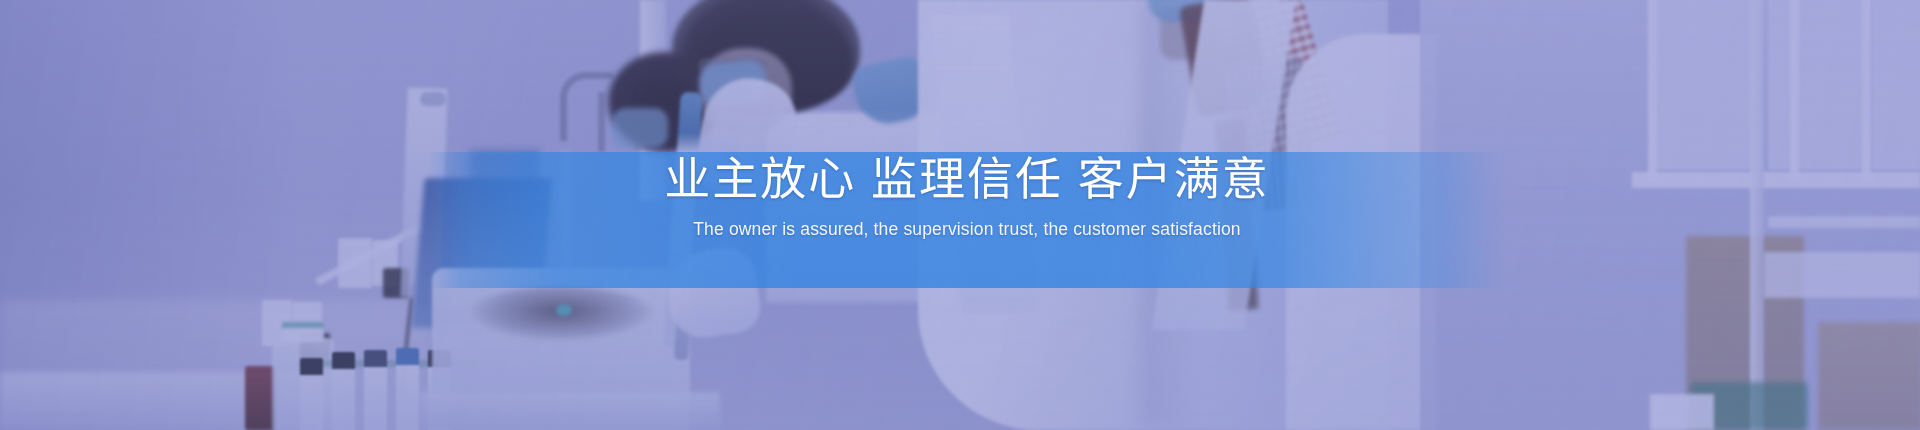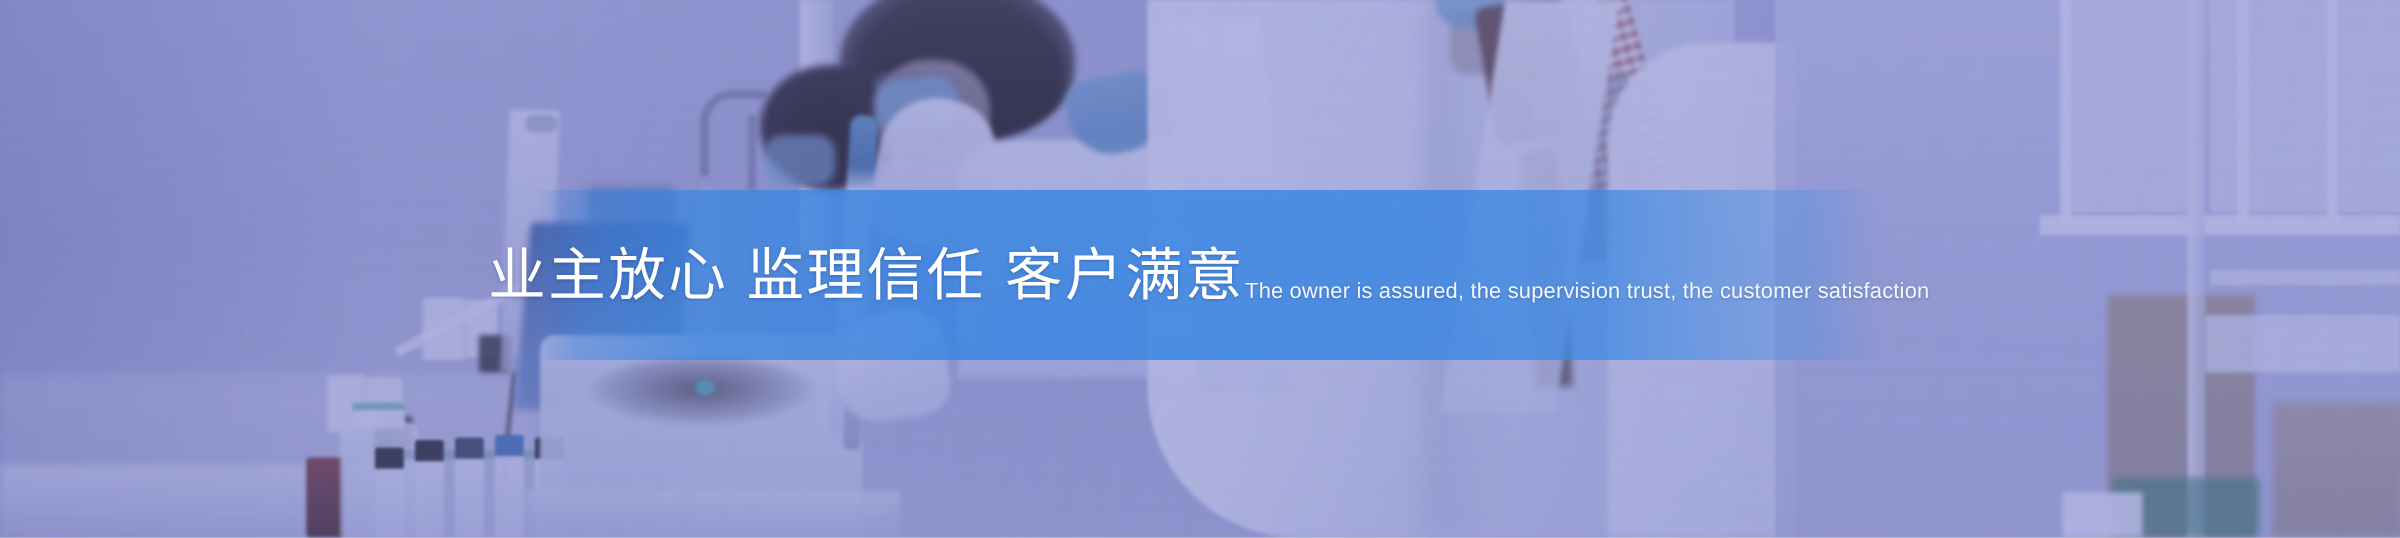--- a/index.html
+++ b/index.html
@@ -364,39 +364,39 @@
       rgba(52,132,226,.80) 34%,
       rgba(52,132,226,.80) 62%,
       rgba(58,136,226,.70) 80%,
       rgba(64,140,226,.34) 94%,
       rgba(64,140,226,0) 100%);
   }
 
   
   .text-wrap{
     position:absolute;left:428px;top:152px;width:1078px;height:136px;
-    display:flex;flex-direction:row;align-items:center;justify-content:center;
+    display:flex;flex-direction:column;align-items:center;
     text-align:center;
   }
   .headline{
     color:#ffffff;
     font-size:46px;
     line-height:1.18;
     font-weight:400;
     letter-spacing:2px;
     white-space:nowrap;
     text-shadow:0 1px 3px rgba(20,50,110,.35);
   }
   .subtitle{
     color:#f3f7fc;
     font-size:17.5px;
     line-height:1.5;
     font-weight:400;
     letter-spacing:.15px;
-    margin-top:24px;
+    margin-top:10px;
     white-space:nowrap;
     text-shadow:0 1px 2px rgba(20,50,110,.35);
   }
 </style>
 </head>
 <body>
 
 <div class="banner">
 
   <div class="photo">

